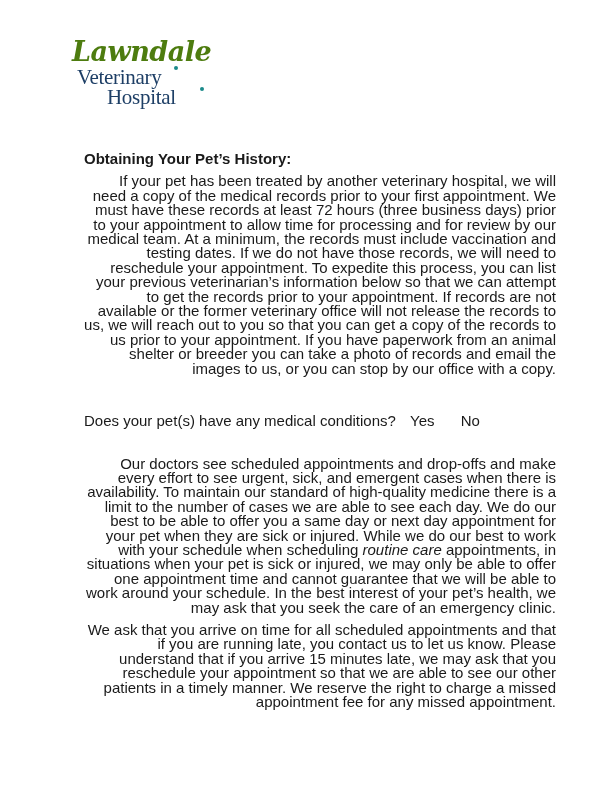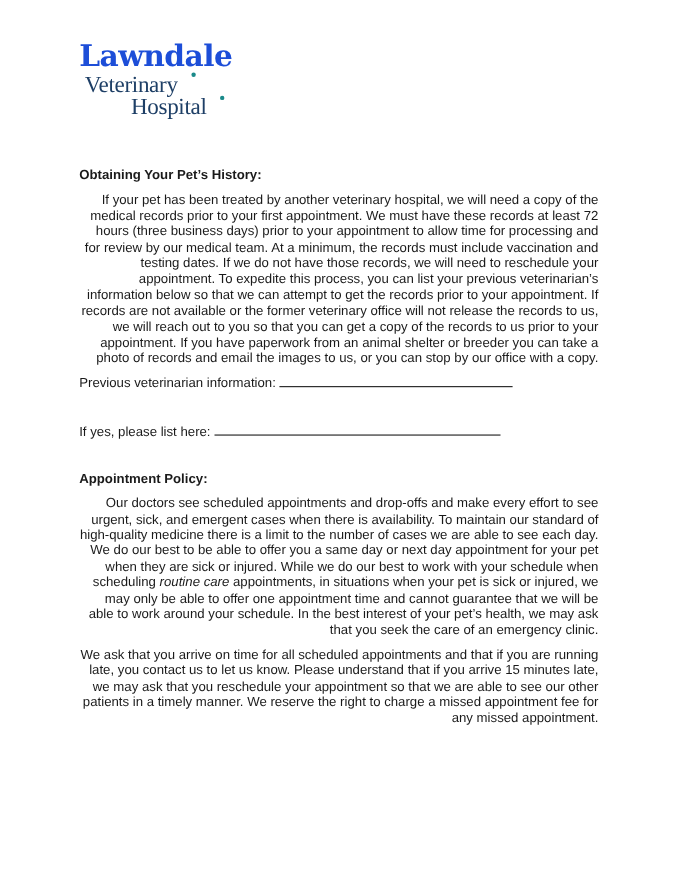--- a/index.html
+++ b/index.html
@@ -1,22 +1,22 @@
 <!DOCTYPE html>
 <html><head>
 <meta charset="utf-8">
 <style>
   html, body { margin: 0; padding: 0; background: #ffffff; }
   body { width: 612px; height: 792px; position: relative; overflow: hidden; font-family: "Liberation Sans", sans-serif; color: #1a1a1a; }
   .logo { position: absolute; left: 72px; top: 38px; width: 140px; height: 75px; }
-  .logo-top { position: absolute; left: 0; top: 0; font-family: "DejaVu Serif", serif; font-weight: bold; font-size: 27px; color: #1d4ed8; letter-spacing: -0.5px; line-height: 28px; }
+  .logo-top { position: absolute; left: 0; top: 0; font-family: "DejaVu Serif", serif; font-style: italic; font-weight: bold; font-size: 27px; color: #4d7c0f; letter-spacing: -0.5px; line-height: 28px; }
   .logo-mid { position: absolute; left: 5px; top: 28px; font-family: "Liberation Serif", serif; font-size: 21px; color: #1e3f66; line-height: 22px; letter-spacing: -0.3px; }
-  .logo-bot { position: absolute; left: 47px; top: 48px; font-family: "Liberation Serif", serif; font-size: 21px; color: #1e3f66; line-height: 22px; letter-spacing: -0.3px; }
+  .logo-bot { position: absolute; left: 35px; top: 48px; font-family: "Liberation Serif", serif; font-size: 21px; color: #1e3f66; line-height: 22px; letter-spacing: -0.3px; }
   .paw { position: absolute; width: 4px; height: 4px; border-radius: 50%; background: #1a8a8a; }
-  .content { position: absolute; left: 72px; top: 152px; width: 472px; font-size: 12px; line-height: 14.4px; }
+  .content { position: absolute; left: 84px; top: 152px; width: 472px; font-size: 15px; line-height: 14.4px; }
   .heading { font-weight: bold; margin: 0 0 8px 0; }
   p { margin: 0 0 8px 0; text-align: right; }
   .field-line { display: inline-block; border-bottom: 1px solid #1a1a1a; height: 10px; vertical-align: baseline; }
   .spacer { height: 30px; }
   .gap-after { height: 20px; }
   .opt { display: inline-block; margin-left: 10px; }
   .opt + .opt { margin-left: 22px; }
   em { }
 </style>
 </head>
@@ -27,31 +27,27 @@
   <div class="logo-mid">Veterinary</div>
   <div class="logo-bot">Hospital</div>
   <span class="paw" style="left:102px; top:28px;"></span>
   <span class="paw" style="left:128px; top:49px;"></span>
 </div>
 
 <div class="content">
   <div class="heading">Obtaining Your Pet’s History:</div>
   <p>If your pet has been treated by another veterinary hospital, we will need a copy of the medical records prior to your first appointment.  We must have these records at least 72 hours (three business days) prior to your appointment to allow time for processing and for review by our medical team. At a minimum, the records must include vaccination and testing dates. If we do not have those records, we will need to reschedule your appointment. To expedite this process, you can list your previous veterinarian’s information below so that we can attempt to get the records prior to your appointment. If records are not available or the former veterinary office will not release the records to us, we will reach out to you so that you can get a copy of the records to us prior to your appointment.  If you have paperwork from an animal shelter or breeder you can take a photo of records and email the images to us, or you can stop by our office with a copy.</p>
 
-  <div>
-    <span>Previous veterinarian information:</span>
-    <span class="field-line" style="width:212px;"></span>
-  </div>
 
   <div class="spacer"></div>
 
+  <div style="margin-bottom:8px;">
+    <span>Does your pet(s) have any medical conditions?</span>
+    <span class="opt">Yes</span>
+    <span class="opt">No</span>
+  </div>
 
-  <div>
-    <span>If yes, please list here:</span>
-    <span class="field-line" style="width:260px;"></span>
-  </div>
 
   <div class="gap-after"></div>
 
-  <div class="heading" style="margin-top:8px;">Appointment Policy:</div>
   <p><span>Our doctors see scheduled appointments and drop-offs and make every effort to see urgent, sick, and emergent cases when there is availability.  To maintain our standard of high-quality medicine there is a limit to the number of cases we are able to see each day.  We do our best to be able to offer you a same day or next day appointment for your pet when they are sick or injured. While we do our best to work with your schedule when scheduling </span><em>routine care</em><span> appointments, in situations when your pet is sick or injured, we may only be able to offer one appointment time and cannot guarantee that we will be able to work around your schedule. In the best interest of your pet’s health, we may ask that you seek the care of an emergency clinic.</span></p>
   <p>We ask that you arrive on time for all scheduled appointments and that if you are running late, you contact us to let us know. Please understand that if you arrive 15 minutes late, we may ask that you reschedule your appointment so that we are able to see our other patients in a timely manner. We reserve the right to charge a missed appointment fee for any missed appointment.</p>
 </div>
 
 </body></html>

